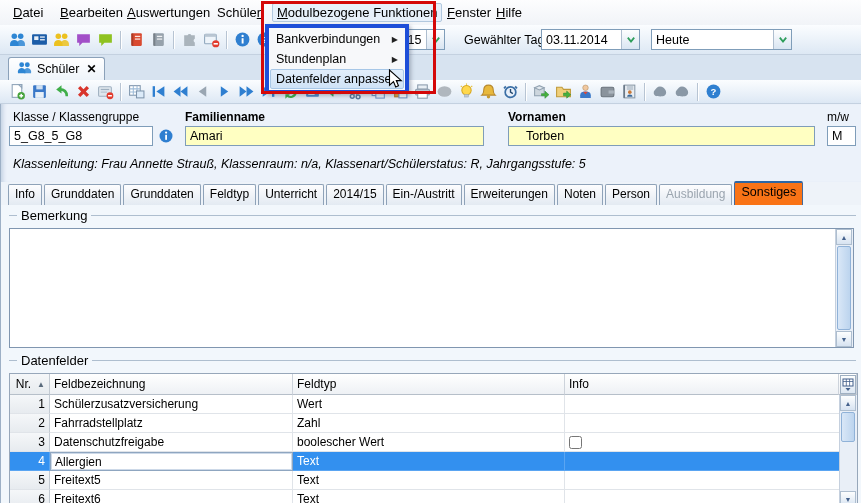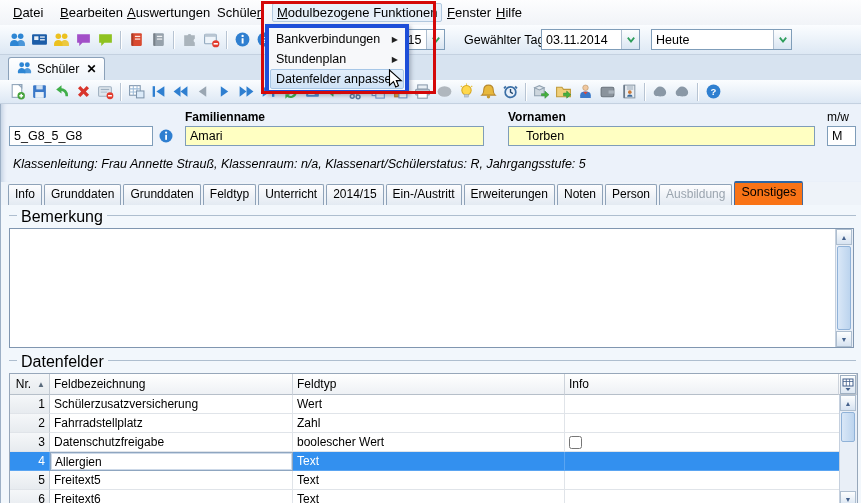--- a/index.html
+++ b/index.html
@@ -57,21 +57,21 @@
           display:flex;align-items:flex-end;padding-left:7px;gap:2px;box-sizing:border-box;
           border-left:1px solid #9db0c6}
   .dtab{height:20px;line-height:18px;padding:0 6px;background:linear-gradient(#fdfdfe,#e3eaf2);
         border:1px solid #8ea2b8;border-bottom:none;border-radius:2px 2px 0 0;font-size:12px;white-space:nowrap}
   .dtab.disabled{color:#9ba5af}
   .dtab.active{background:#f97316;border-color:#44689a;border-top:2px solid #2d66a4;height:22px;line-height:19px;font-size:12.5px}
 
   
   #content{position:absolute;top:205px;left:0;width:861px;height:298px;background:#f2f7fc;
            border-left:1px solid #9db0c6;box-sizing:border-box;overflow:hidden}
-  .gb-label{position:absolute;background:#f2f7fc;padding:0 4px;font-size:16px;z-index:2}
+  .gb-label{position:absolute;background:#f2f7fc;padding:0 4px;font-size:13px;z-index:2}
   .gb-line{position:absolute;left:8px;right:5px;border-top:1px solid #aebecf}
 
   #bem-label{top:3px;left:16px}
   #bem-line{top:10px}
   #bem-box{position:absolute;left:8px;top:23px;width:845px;height:120px;background:#fff;
            border:1px solid #8096b0;box-sizing:border-box}
   #bem-text{position:absolute;inset:0;right:17px;border:none;outline:none;resize:none;
             font:12px "Liberation Sans",sans-serif;padding:2px}
 
   .vscroll{position:absolute;top:0;right:0;bottom:0;width:17px;background:#e9eff7;border-left:1px solid #c5d0de}
@@ -456,20 +456,21 @@
       <span class="tsep"></span>
       <span class="tbtn">
         <svg width="17" height="17" viewBox="0 0 16 16">
           <circle cx="8" cy="8" r="6.5" fill="#2f7fd0"></circle>
           <text x="8" y="11.5" font-size="9" font-weight="bold" text-anchor="middle" fill="#fff" font-family="Liberation Sans,sans-serif">?</text>
         </svg>
       </span>
     </div>
 
   <div id="formarea">
+    <span class="flabel" style="left:12px">Klasse / Klassengruppe</span>
     <input class="finput" style="left: 8px; width: 144px;" value="5_G8_5_G8">
     <span class="infobtn">
       <svg width="16" height="16" viewBox="0 0 16 16">
           <circle cx="8" cy="8" r="6.5" fill="#2f7fd0"></circle>
           <rect x="7.2" y="6.8" width="1.8" height="5" fill="#fff"></rect>
           <circle cx="8.1" cy="4.6" r="1.1" fill="#fff"></circle>
         </svg>
     </span>
     <span class="flabel b" style="left:184px">Familienname</span>
     <input class="finput yellow" style="left: 184px; width: 299px;" value="Amari">

